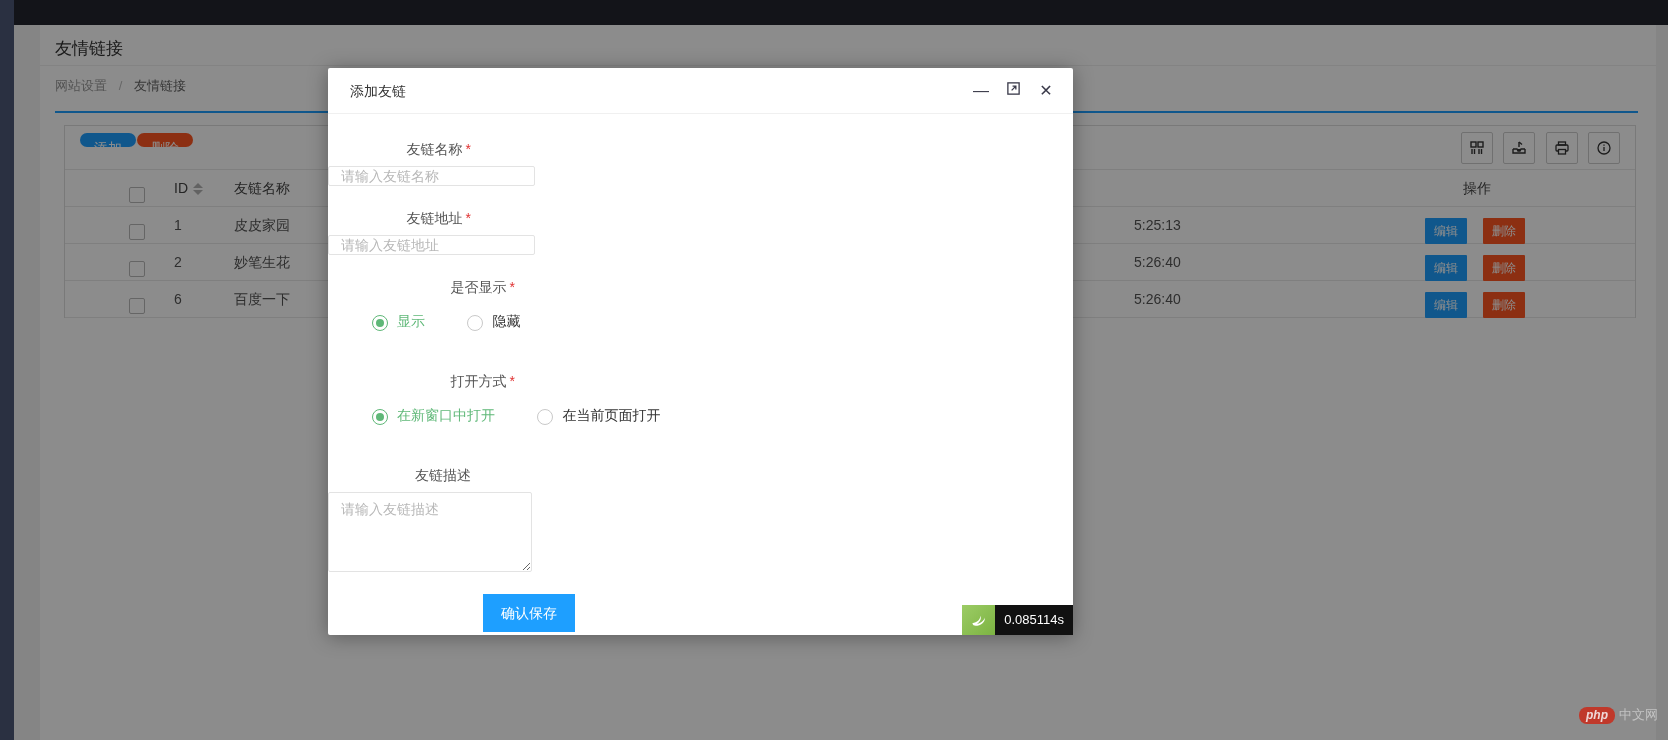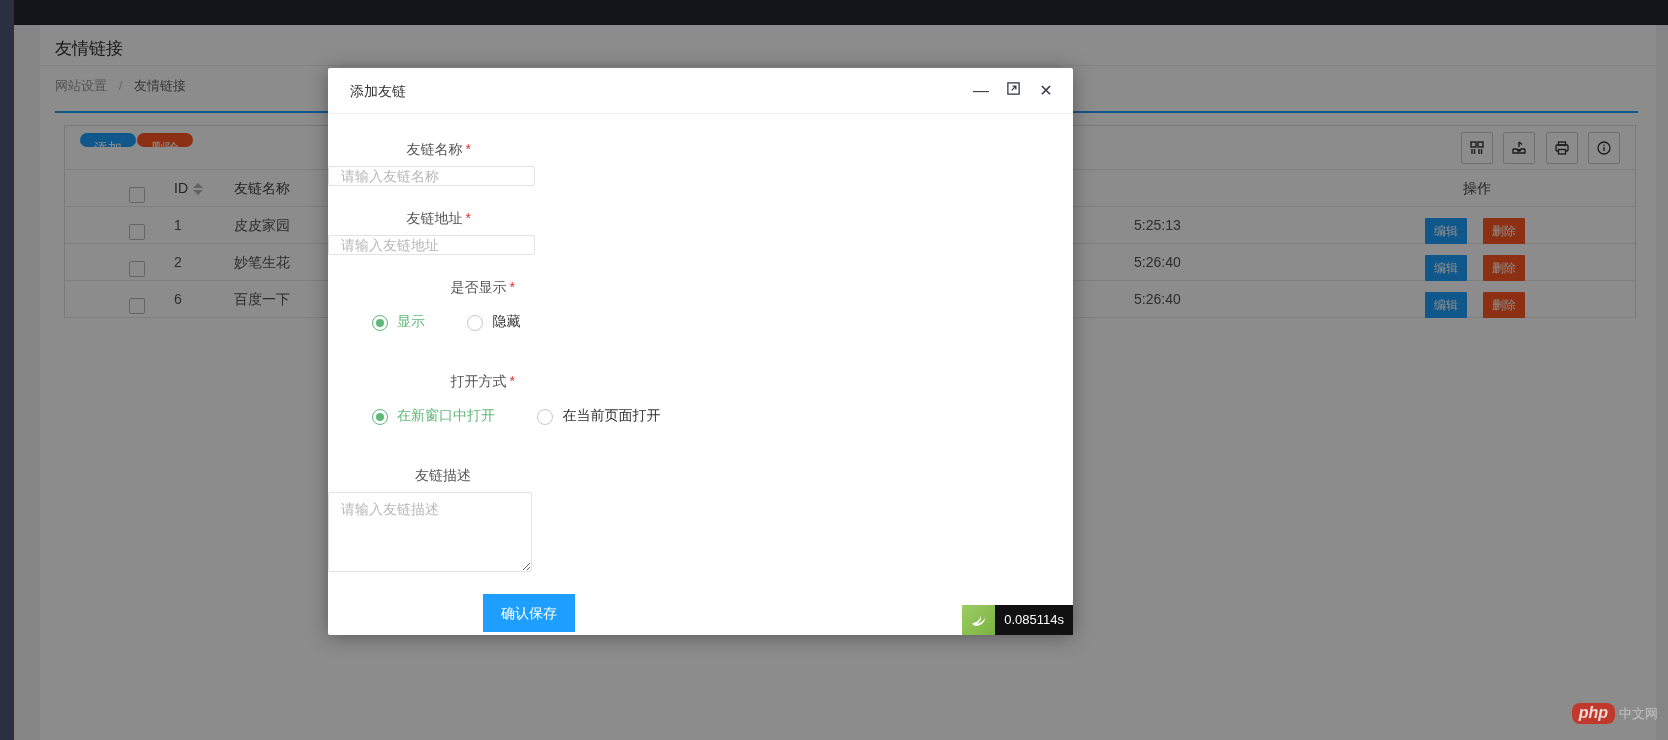--- a/index.html
+++ b/index.html
@@ -91,21 +91,21 @@
 
   
   .trace { position:absolute; right:0; bottom:0; height:30px; display:flex; align-items:stretch; }
   .trace-logo { width:33px; background:linear-gradient(135deg,#9CCC65,#7CB342); display:flex;
                 align-items:center; justify-content:center; cursor:pointer; }
   .trace-time { background:#111; color:#fff; font-size:13px; line-height:30px; padding:0 9px; }
 
   
   .watermark { position:absolute; right:10px; bottom:16px; z-index:60; font-size:13px; color:#c2c2c2; }
   .php-pill { display:inline-block; background:#c0392b; color:#efd9d9; font-weight:bold; font-style:italic;
-              border-radius:8px; padding:1px 7px 2px; font-size:16px; margin-right:4px; }
+              border-radius:8px; padding:1px 7px 2px; font-size:12px; margin-right:4px; }
 </style>
 </head>
 <body>
 
 <div class="topbar"></div>
 <div class="side-strip"></div>
 
 <div class="content-panel">
   <div class="page-title">友情链接</div>
   <div class="title-rule"></div>

